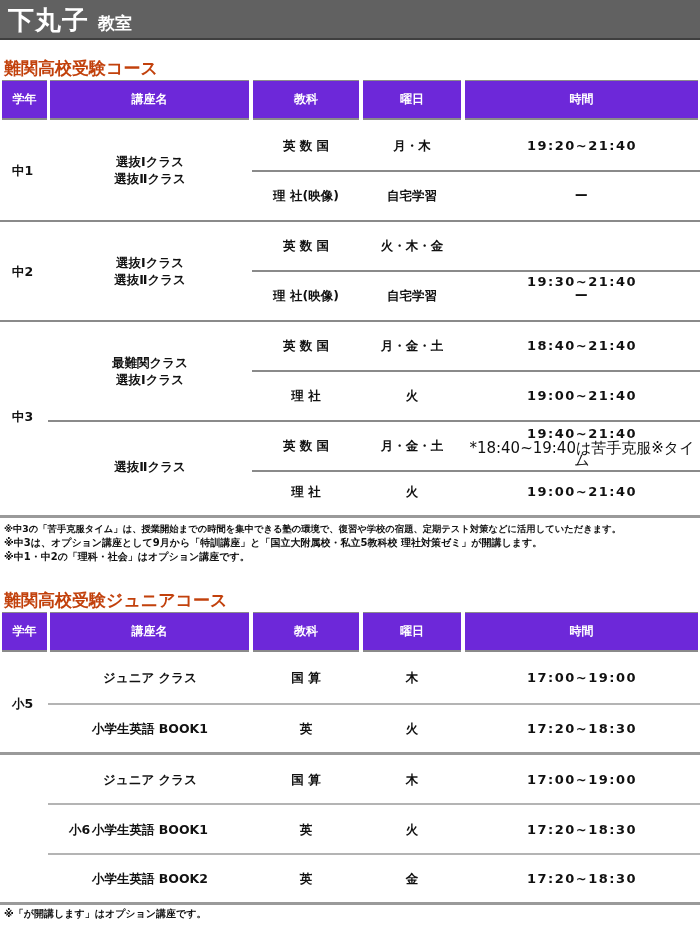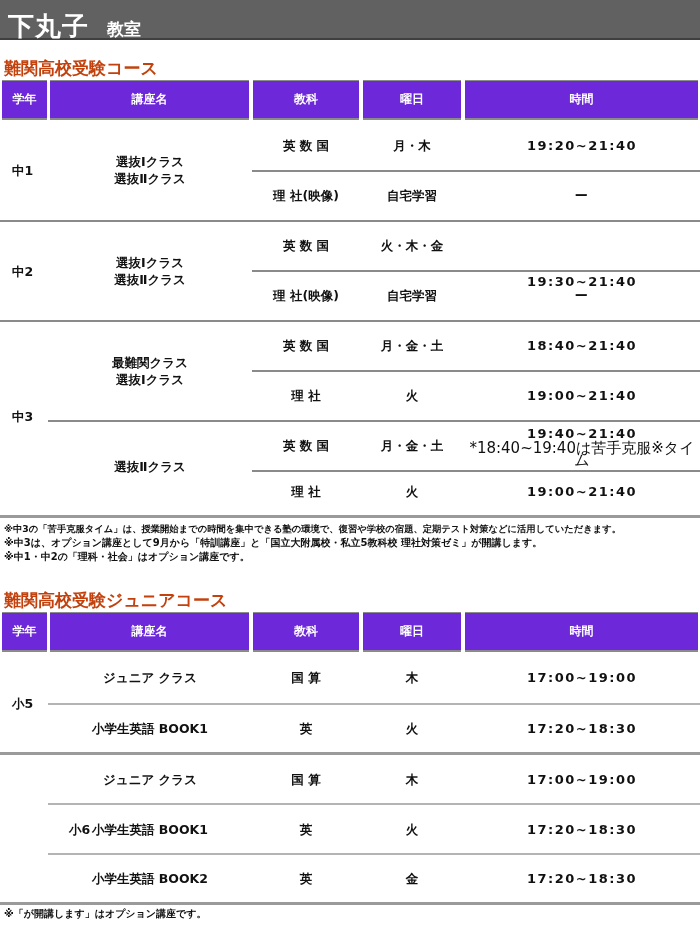--- a/index.html
+++ b/index.html
@@ -2,24 +2,24 @@
 <html><head>
 <meta charset="utf-8">
 <style>
   * { box-sizing: border-box; margin: 0; padding: 0; }
   html, body { width: 700px; height: 929px; background: #ffffff; overflow: hidden; }
   body { font-family: "DejaVu Sans", "Liberation Sans", sans-serif; color: #111; position: relative; }
 
   .titlebar {
     position: absolute; left: 0; top: 0; width: 700px; height: 40px;
     background: #616161; border-bottom: 2px solid #3f3f3f;
-    color: #fff; display: flex; align-items: baseline; padding-left: 8px; padding-top: 8px;
+    color: #fff; display: flex; align-items: baseline; padding-left: 8px; padding-top: 2px;
   }
   .titlebar .t-main { font-size: 26px; font-weight: bold; letter-spacing: 1px; line-height: 36px; }
-  .titlebar .t-sub { font-size: 17px; font-weight: bold; margin-left: 18px; line-height: 36px; }
+  .titlebar .t-sub { font-size: 17px; font-weight: bold; margin-left: 9px; line-height: 36px; }
 
   .section-title {
     position: absolute; left: 4px; font-size: 17px; font-weight: bold; color: #c2410c; letter-spacing: 0px;
   }
 
   .hdr {
     position: absolute; height: 40px; background: #6d28d9;
     border-top: 1px solid #8c8c8c; border-bottom: 2px solid #8a8a8a;
     color: #fff; font-size: 12px; font-weight: bold;
     display: flex; align-items: center; justify-content: center;

